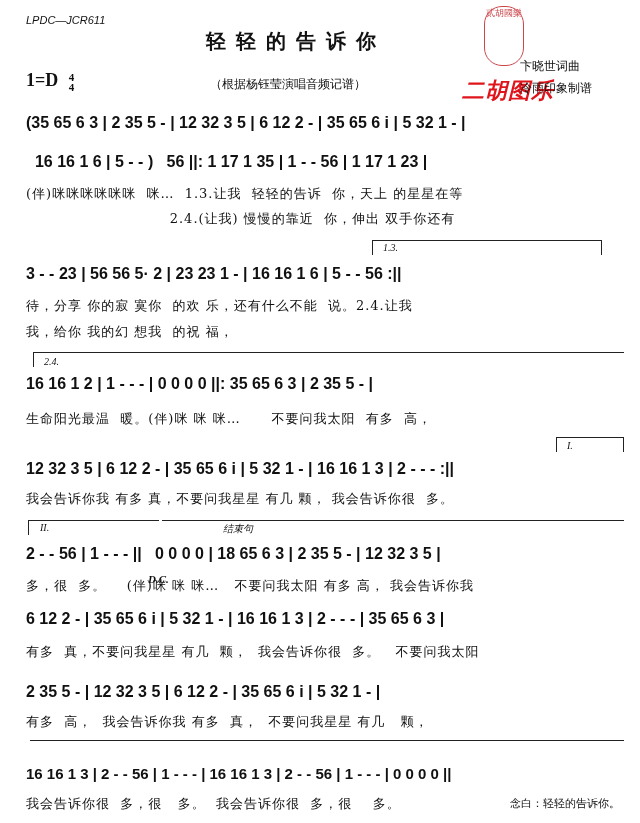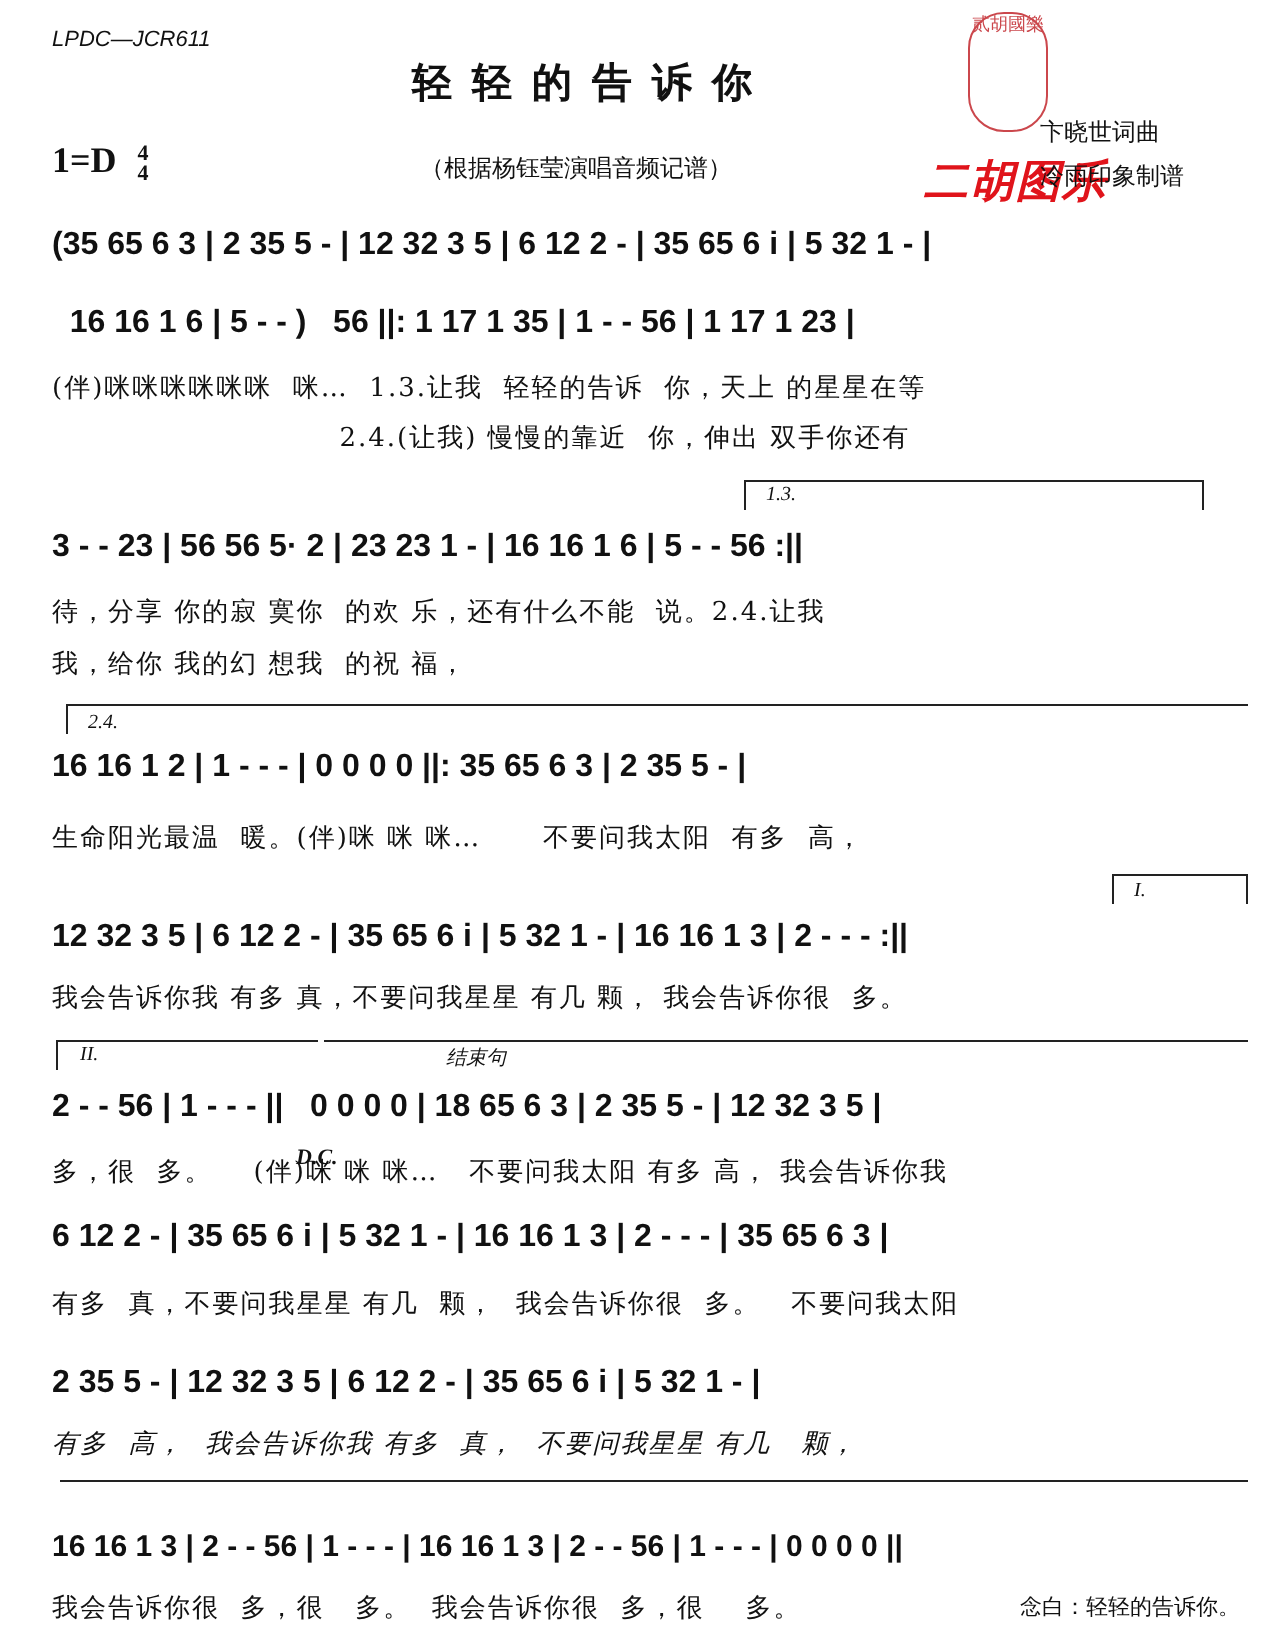--- a/index.html
+++ b/index.html
@@ -66,18 +66,18 @@
 <div class="rule" style="left:162px;top:520px;width:462px;"></div>
 <div class="bl" style="left:192px;top:522px;margin-left:31px;">结束句</div>
 <div class="row" style="top:545px;">2 - - 56 | 1 - - - ||   0 0 0 0 | 18 65 6 3 | 2 35 5 - | 12 32 3 5 |</div>
 <div class="bl" style="left:148px;top:573px;font-weight:bold;font-size:11px;">D.C.</div>
 <div class="lyr" style="top:577px;">多，很  多。    (伴)咪 咪 咪…   不要问我太阳 有多 高， 我会告诉你我</div>
 
 <div class="row" style="top:610px;">6 12 2 - | 35 65 6 i | 5 32 1 - | 16 16 1 3 | 2 - - - | 35 65 6 3 |</div>
 <div class="lyr" style="top:643px;">有多  真，不要问我星星 有几  颗，  我会告诉你很  多。   不要问我太阳</div>
 
 <div class="row" style="top:683px;">2 35 5 - | 12 32 3 5 | 6 12 2 - | 35 65 6 i | 5 32 1 - |</div>
-<div class="lyr" style="top:713px;font-style:italic;">有多  高，  我会告诉你我 有多  真，  不要问我星星 有几   颗，</div>
+<div class="lyr" style="top:713px;">有多  高，  我会告诉你我 有多  真，  不要问我星星 有几   颗，</div>
 <div class="rule" style="left:30px;top:740px;width:594px;"></div>
 
 <div class="row" style="top:765px;font-size:15px;">16 16 1 3 | 2 - - 56 | 1 - - - | 16 16 1 3 | 2 - - 56 | 1 - - - | 0 0 0 0 ||</div>
 <div class="lyr" style="top:795px;">我会告诉你很  多，很   多。  我会告诉你很  多，很    多。</div>
 <div class="abs" style="left:510px;top:796px;font-size:11px;font-family:'DejaVu Sans',sans-serif;">念白：轻轻的告诉你。</div>
 
 </body></html>

